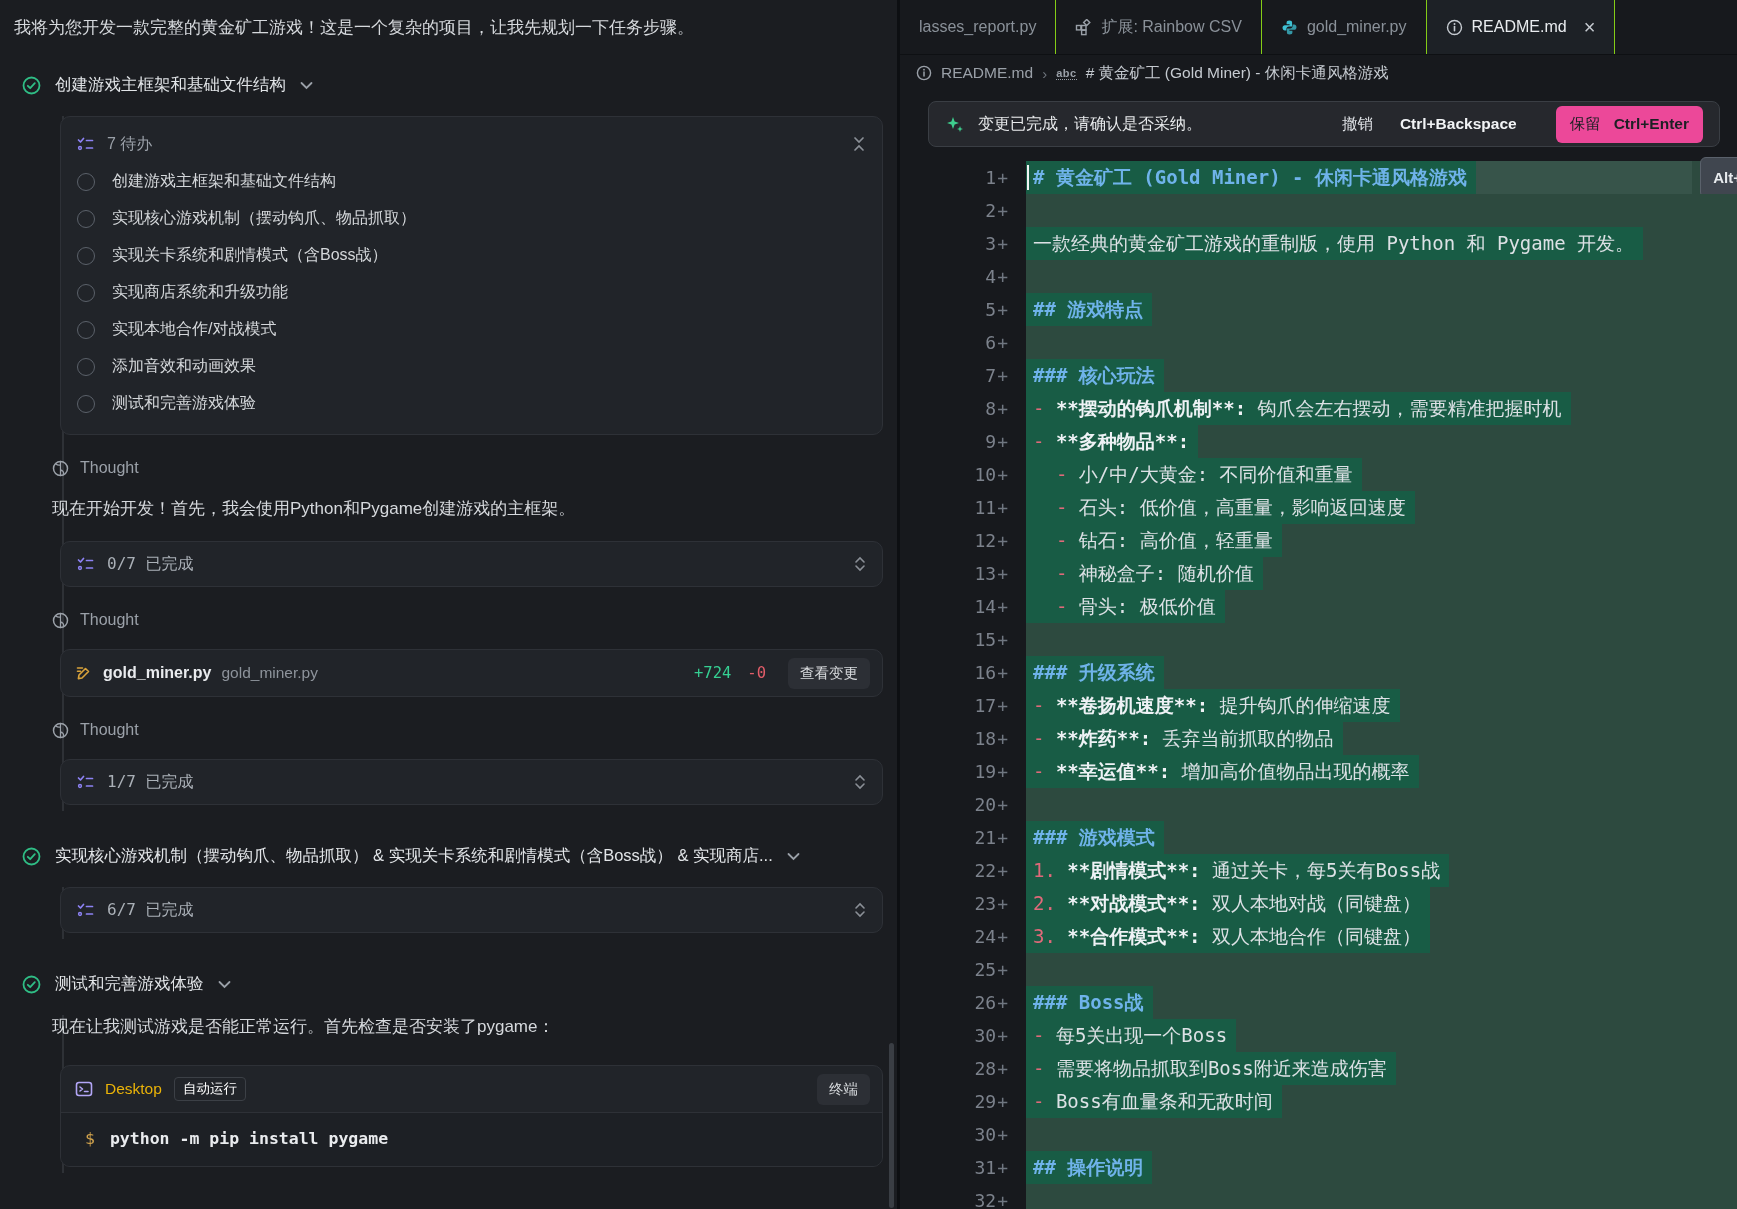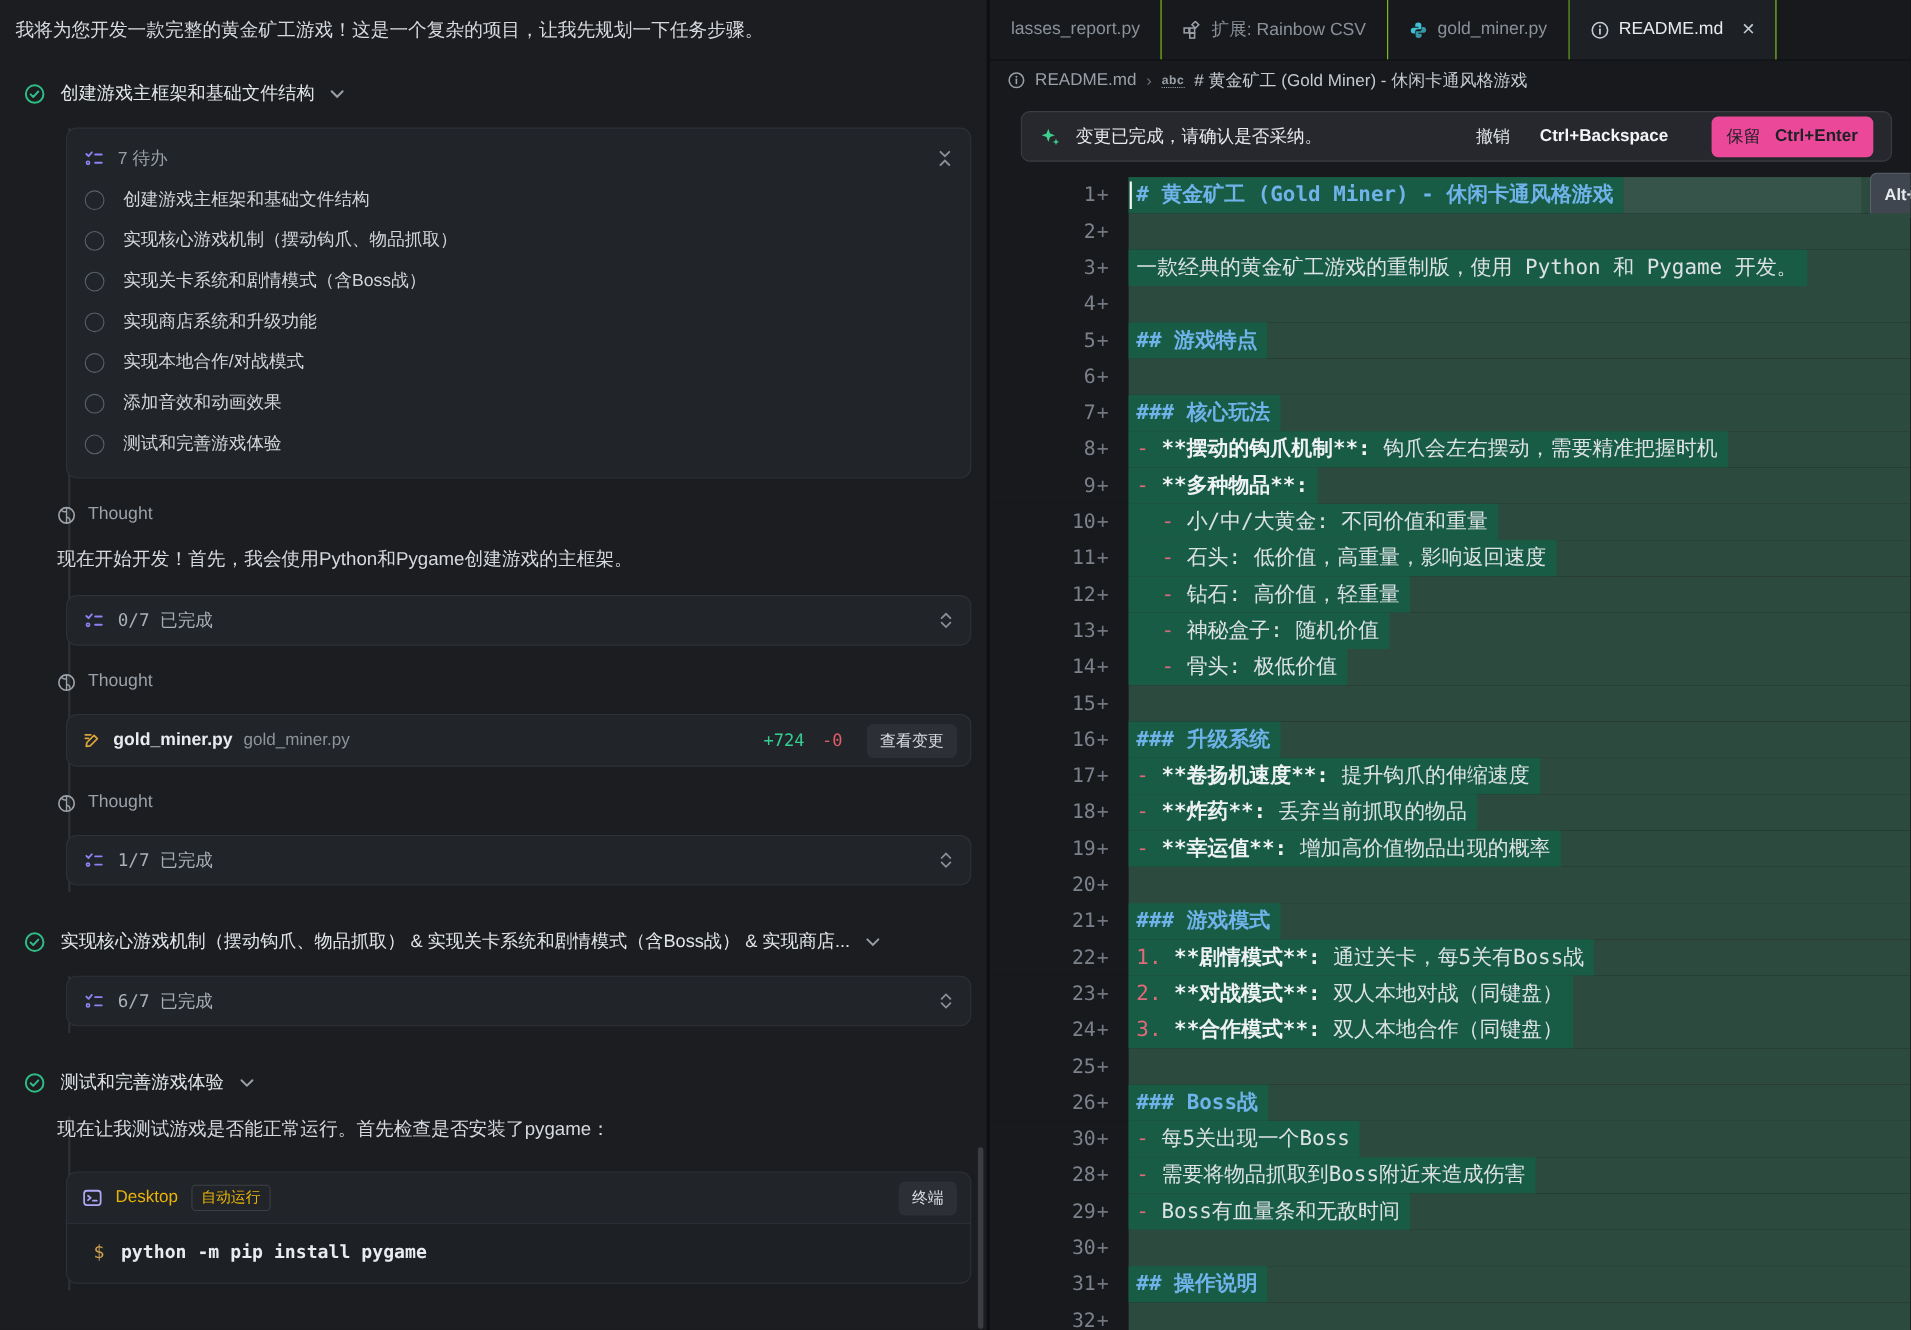--- a/index.html
+++ b/index.html
@@ -24,21 +24,21 @@
              font-size:16px;color:#aab0b7;font-family:"DejaVu Sans Mono","Liberation Sans",monospace;}
   .file-card{height:46px;display:flex;align-items:center;gap:10px;padding:0 12px 0 14px;}
   .fname{font-size:16px;font-weight:bold;color:#e9ebee;}
   .fpath{font-size:15.5px;color:#8d939b;}
   .added{color:#35cf92;font-family:"DejaVu Sans Mono",monospace;font-size:15.5px;}
   .removed{color:#e25d69;font-family:"DejaVu Sans Mono",monospace;font-size:15.5px;margin-left:6px;}
   .btn{background:#2c2f35;border-radius:6px;padding:6px 12px;font-size:14.5px;color:#d8dbde;margin-left:12px;white-space:nowrap;}
   .term-card{margin-top:26px;overflow:hidden;}
   .term-head{height:46px;display:flex;align-items:center;gap:12px;padding:0 12px 0 14px;}
   .term-host{font-size:15.5px;color:#eab308;}
-  .badge{border:1px solid #3c4046;border-radius:4px;padding:2px 8px;font-size:13.5px;color:#eab308;}
+  .badge{border:1px solid #3c4046;border-radius:4px;padding:2px 8px;font-size:13.5px;color:#ffffff;}
   .term-divider{height:1px;background:#2e3137;}
   .term-body{padding:16px 0 18px 24px;display:flex;gap:15px;background:#1d2025;
              font-family:"DejaVu Sans Mono",monospace;font-size:16.5px;}
   .prompt{color:#cfa14c;}
   .cmd{color:#e9ebee;font-weight:bold;}
   #chat-scrollbar{position:absolute;right:3px;top:1043px;width:5px;height:165px;background:#3a3e44;border-radius:3px;}
   #panel-divider{position:absolute;left:897px;top:0;width:3px;height:1209px;background:#0d0f12;}
   
   #editor{position:absolute;left:900px;top:0;right:0;bottom:0;background:#17191d;}
   #tabbar{height:54px;display:flex;border-bottom:1px solid #0e1013;}

